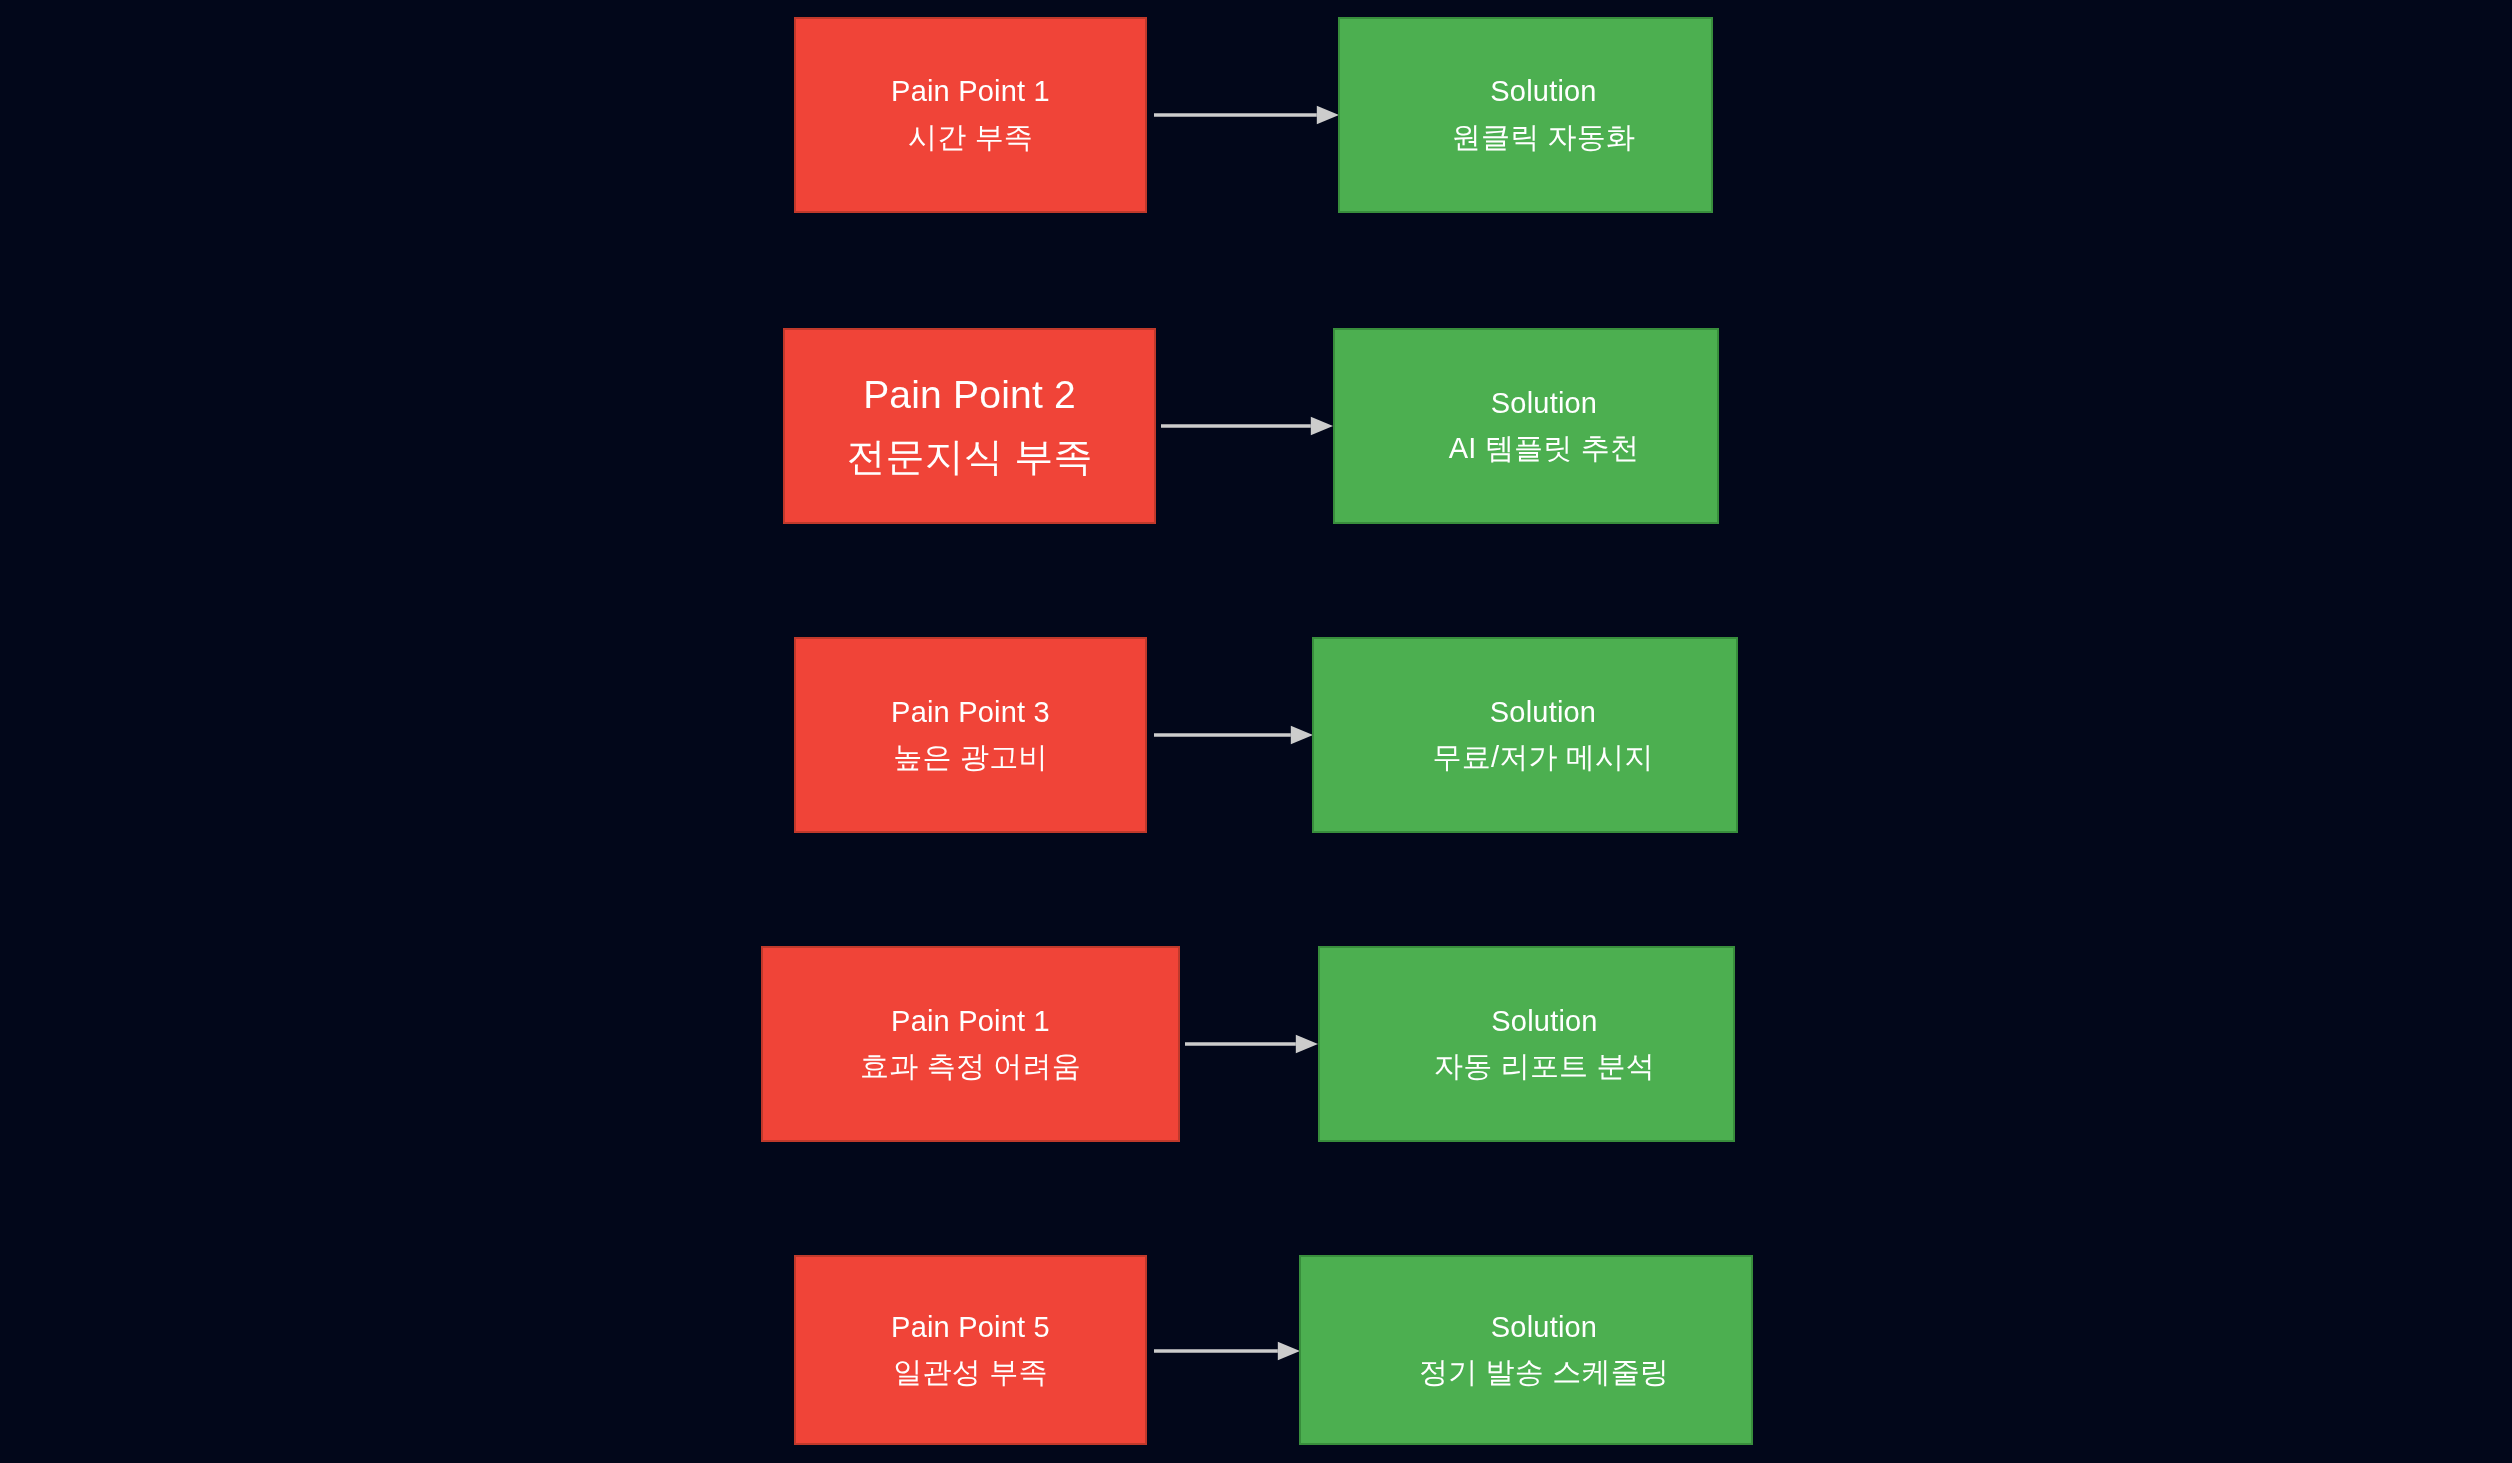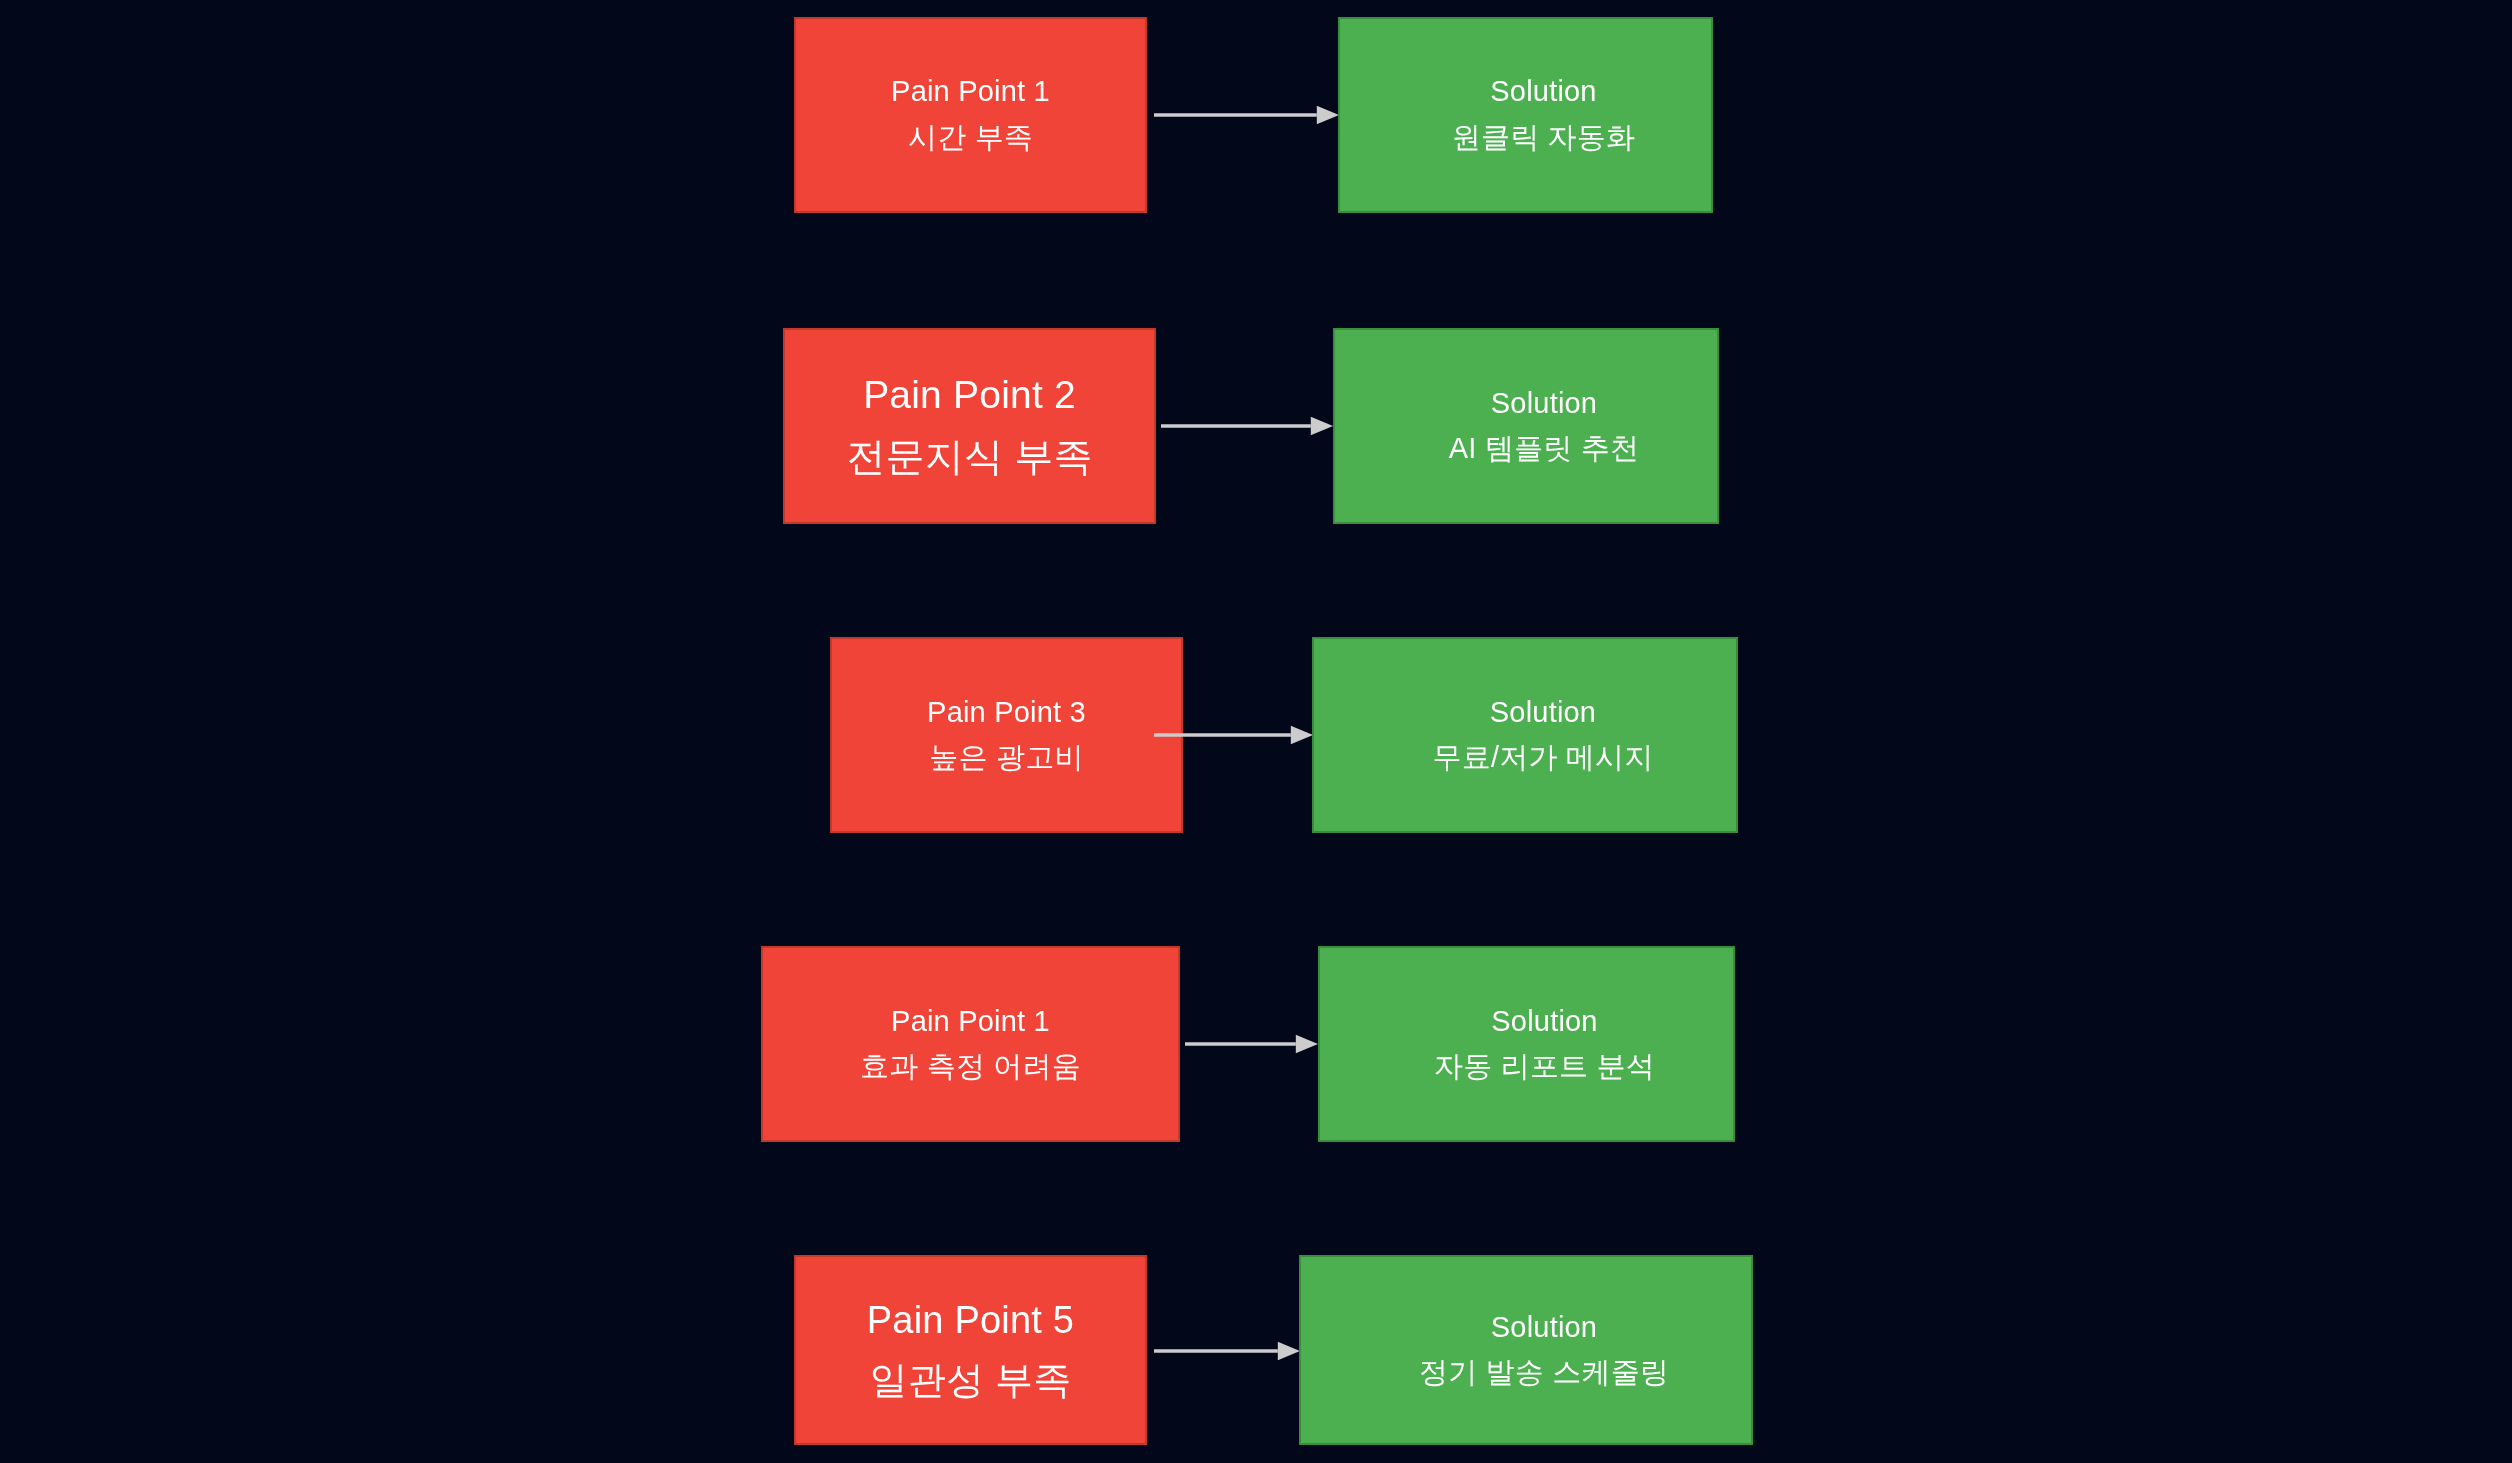--- a/index.html
+++ b/index.html
@@ -103,21 +103,21 @@
       </svg>
     </div>
 
     <div class="node solution" style="left:1333px; top:0px; width:386px; height:196px; font-size:29px;">
       <span class="line1">Solution</span>
       <span class="line2">AI 템플릿 추천</span>
     </div>
   </div>
 
   <div class="row" style="top:637px;">
-    <div class="node pain" style="left:794px; top:0px; width:353px; height:196px; font-size:29px;margin-left:36px;">
+    <div class="node pain" style="left:794px; top:0px; width:353px; height:196px; font-size:29px;">
       <span class="line1">Pain Point 3</span>
       <span class="line2">높은 광고비</span>
     </div>
 
     <div class="arrow" style="left:1154px; top:85px; width:159px;">
       <svg viewBox="0 0 172 28" preserveAspectRatio="none">
         <line x1="0" y1="14" x2="148" y2="14" stroke="#cccccc" stroke-width="4"></line>
         <polygon points="148,4 172,14 148,24" fill="#cccccc"></polygon>
       </svg>
     </div>
@@ -141,21 +141,21 @@
       </svg>
     </div>
 
     <div class="node solution" style="left:1318px; top:0px; width:417px; height:196px; font-size:29px;">
       <span class="line1">Solution</span>
       <span class="line2">자동 리포트 분석</span>
     </div>
   </div>
 
   <div class="row" style="top:1255px;">
-    <div class="node pain" style="left:794px; top:0px; width:353px; height:190px; font-size:38px;">
+    <div class="node pain" style="left:794px; top:0px; width:353px; height:190px; font-size:29px;">
       <span class="line1">Pain Point 5</span>
       <span class="line2">일관성 부족</span>
     </div>
 
     <div class="arrow" style="left:1154px; top:83px; width:146px;">
       <svg viewBox="0 0 158 28" preserveAspectRatio="none">
         <line x1="0" y1="14" x2="134" y2="14" stroke="#cccccc" stroke-width="4"></line>
         <polygon points="134,4 158,14 134,24" fill="#cccccc"></polygon>
       </svg>
     </div>

